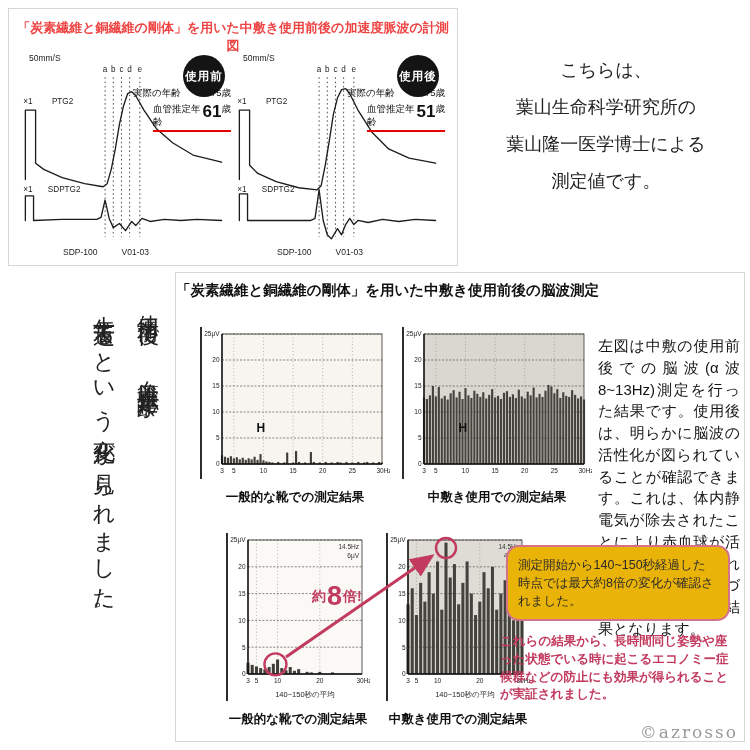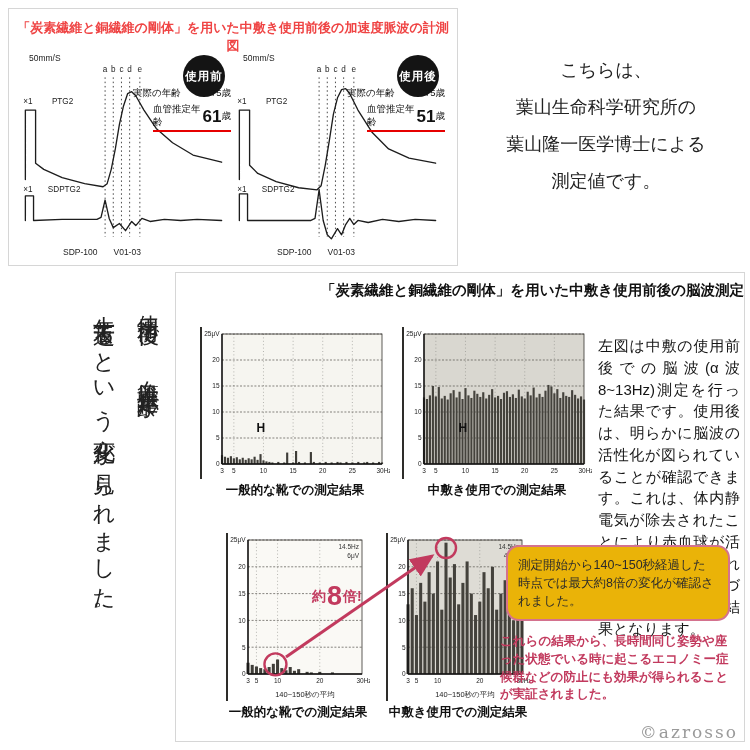--- a/index.html
+++ b/index.html
@@ -11,44 +11,44 @@
                border:1px solid #d6d6d6;background:#fff;box-sizing:border-box;}
   .pulse-panel h1{margin:10px 4px 8px;text-align:center;font-size:13px;font-weight:bold;color:#ef4444;}
   .pchart{position:absolute;top:30px;width:212px;height:222px;}
   .pchart.c0{left:12px;} .pchart.c1{left:226px;}
   .pscale{position:absolute;left:8px;top:14px;font-size:8.5px;color:#222;}
   .badge{position:absolute;right:8px;top:16px;width:42px;height:42px;border-radius:50%;
          background:#141414;color:#fff;font-size:11.5px;font-weight:bold;letter-spacing:1px;
          display:flex;align-items:center;justify-content:center;}
   .wavesvg{position:absolute;left:0;top:22px;}
   .ages{position:absolute;right:2px;top:48px;width:98px;font-size:9.5px;color:#111;}
-  .arow{display:flex;align-items:center;justify-content:space-between;margin-bottom:3px;}
+  .arow{display:flex;align-items:flex-start;justify-content:space-between;margin-bottom:3px;}
   .arow.est{border-bottom:2.5px solid #e60000;padding-bottom:1px;margin-left:20px;}
   .bignum{font-size:17px;font-weight:bold;line-height:1;}
-  .dev{position:absolute;left:42px;bottom:4px;font-size:8.5px;color:#222;display:flex;gap:16px;}
+  .dev{position:absolute;left:42px;bottom:4px;font-size:8.5px;color:#222;display:flex;gap:24px;}
 
   
   .note-right{position:absolute;left:466px;top:52px;width:280px;text-align:center;
               font-family:"DejaVu Serif","Liberation Serif",serif;font-size:18px;
               line-height:2.05;color:#222;}
   .note-left{position:absolute;left:82px;top:298px;height:425px;
              writing-mode:vertical-rl;text-orientation:upright;
              font-family:"DejaVu Serif","Liberation Serif",serif;font-size:22px;
              letter-spacing:3px;line-height:2.0;color:#222;}
 
   
   .eeg-panel{position:absolute;left:175px;top:272px;width:570px;height:470px;
              border:1px solid #d6d6d6;background:#fff;box-sizing:border-box;}
-  .eeg-panel h2{position:absolute;left:0;top:8px;width:100%;margin:0;text-align:right;
+  .eeg-panel h2{position:absolute;left:0;top:8px;width:100%;margin:0;text-align:left;
                 font-size:14.5px;font-weight:bold;color:#111;}
   .eegwrap{position:absolute;display:flex;flex-direction:column;align-items:center;}
   .eegwrap svg{border-left:2px solid #2e2d2a;background:#fff;}
   .w0{left:24px;top:54px;} .w1{left:226px;top:54px;}
   .w2{left:50px;top:260px;} .w3{left:210px;top:260px;}
-  .ccaption{margin-top:3px;font-size:12.5px;font-weight:bold;color:#111;white-space:nowrap;}
+  .ccaption{margin-top:10px;font-size:12.5px;font-weight:bold;color:#111;white-space:nowrap;}
   .desc{position:absolute;left:422px;top:62px;width:142px;margin:0;font-size:15px;
         line-height:1.45;color:#151515;text-align:justify;}
   .ratio{position:absolute;left:136px;top:310px;display:flex;align-items:center;
          font-weight:bold;z-index:6;white-space:nowrap;}
   .ratio .r-small{font-size:14px;} .ratio .r-big{font-size:27px;line-height:1;margin:0 1px;}
   .hlbox{position:absolute;left:330px;top:272px;width:224px;box-sizing:border-box;
          border:2px solid #d4728e;border-radius:13px;padding:9px 10px;
          font-size:12.5px;line-height:1.45;color:#2b2b2b;background:#eab308;}
   .conclusion{position:absolute;left:324px;top:360px;width:240px;margin:0;
               font-size:12.5px;font-weight:bold;line-height:1.42;}

